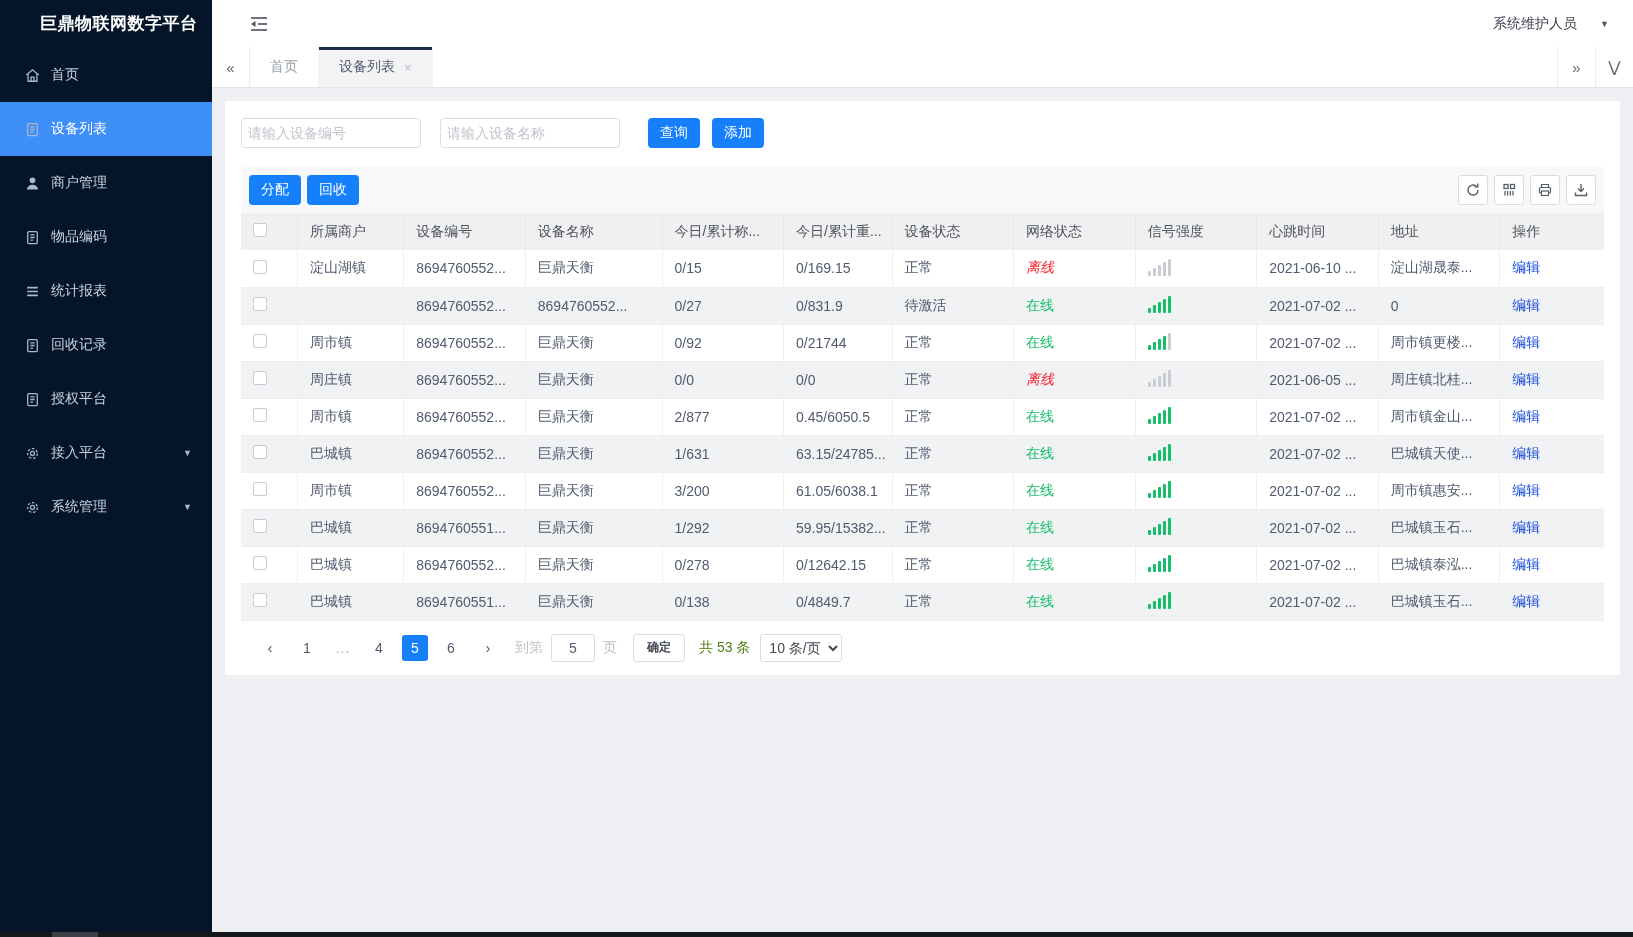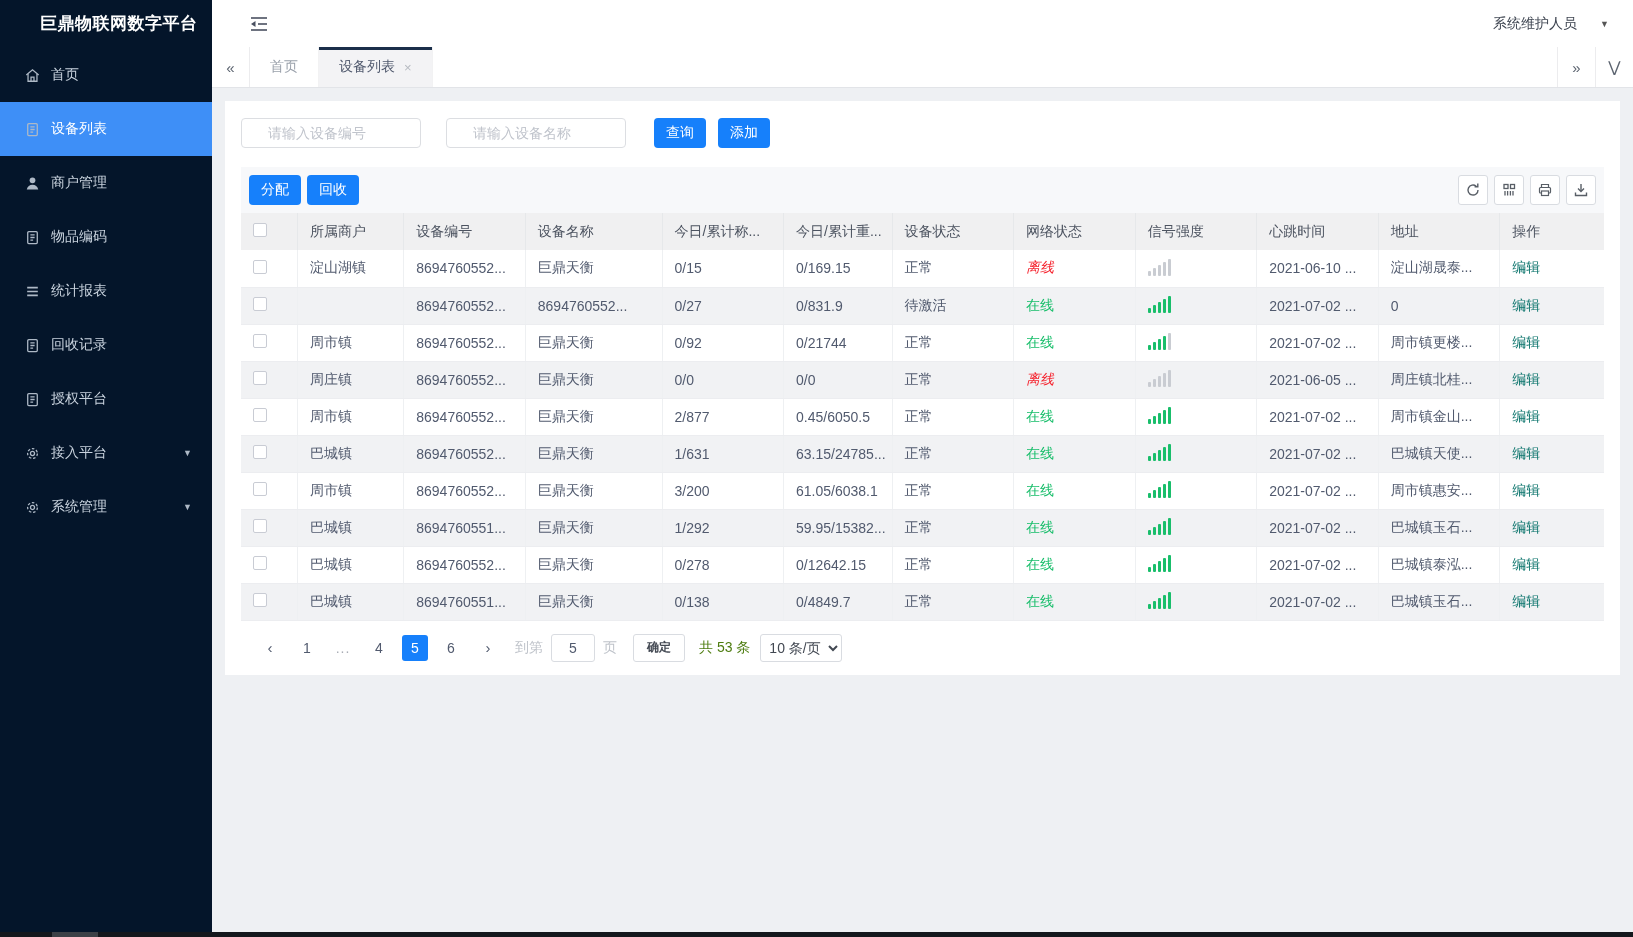--- a/index.html
+++ b/index.html
@@ -40,24 +40,24 @@
   .tab.active { background:#f3f3f5; color:#515a6e; }
   .tab.active::before { content:""; position:absolute; left:0; top:0; right:0; height:3px; background:#1b2f4a; }
   .tab-close { color:#b6bac1; font-size:13px; line-height:1; }
 
   .content { flex:1; background:#eef0f3; padding:13px 13px 0 13px; overflow:hidden; }
   .panel { background:#fff; }
 
   
   .search-row { display:flex; align-items:center; padding:17px 16px 14px 16px; }
   .text-input { width:180px; height:30px; border:1px solid #dcdee2; border-radius:4px;
-                padding:0 26px; font-size:14px; color:#ef4444; outline:none;
+                padding:0 6px; font-size:14px; color:#ef4444; outline:none;
                 font-family:"Liberation Sans","DejaVu Sans",sans-serif; }
   .text-input::placeholder { color:#c0c4cc; }
-  .text-input + .text-input { margin-left:25px; }
+  .text-input + .text-input { margin-left:19px; }
   .btn-primary { height:30px; padding:0 12px; background:#1680fb; border:none; border-radius:4px;
                  color:#fff; font-size:14px; cursor:pointer;
                  font-family:"Liberation Sans","DejaVu Sans",sans-serif; }
   .search-row .btn-primary { margin-left:12px; }
   .search-row .btn-primary:first-of-type { margin-left:28px; }
 
   
   .table-zone { margin:5px 16px 0 16px; }
   .toolbar { background:#f7f8fa; padding:8px; display:flex; align-items:center; }
   .toolbar .btn-primary + .btn-primary { margin-left:6px; }
@@ -72,21 +72,21 @@
        padding:0 12px; border-right:1px solid #e6e8ea; white-space:nowrap; overflow:hidden; }
   th:last-child { border-right:none; }
   td { height:37px; padding:0 12px; border-bottom:1px solid #ecedf0; border-right:1px solid #eef0f2;
        white-space:nowrap; overflow:hidden; color:#515a6e; background:#fff; }
   td:last-child { border-right:none; }
   tr.striped td { background:#f1f2f4; }
   .cb { width:14px; height:14px; border:1px solid #c9ccd4; border-radius:2px; background:#fff;
         display:inline-block; cursor:pointer; }
   .st-online { color:#19be6b; }
   .st-offline { color:#f5222d;font-style:italic; }
-  .edit-link { color:#0f766e; cursor:pointer; }
+  .edit-link { color:#1d4ed8; cursor:pointer; }
   .sigbars { display:inline-flex; align-items:flex-end; gap:2px; height:18px; }
   .sigbars i { display:inline-block; width:3px; border-radius:1px; background:#c9ccd2; }
 
   
   .pagination { display:flex; align-items:center; padding:13px 10px; font-size:14px; color:#515a6e; }
   .pg-btn { min-width:26px; height:26px; line-height:26px; text-align:center; cursor:pointer;
             margin:0 6px; color:#515a6e; font-size:15px; }
   .pg-page { min-width:26px; height:26px; line-height:26px; text-align:center; margin:0 5px;
              cursor:pointer; border-radius:3px; }
   .pg-page.active { background:#1680fb; color:#fff; }

